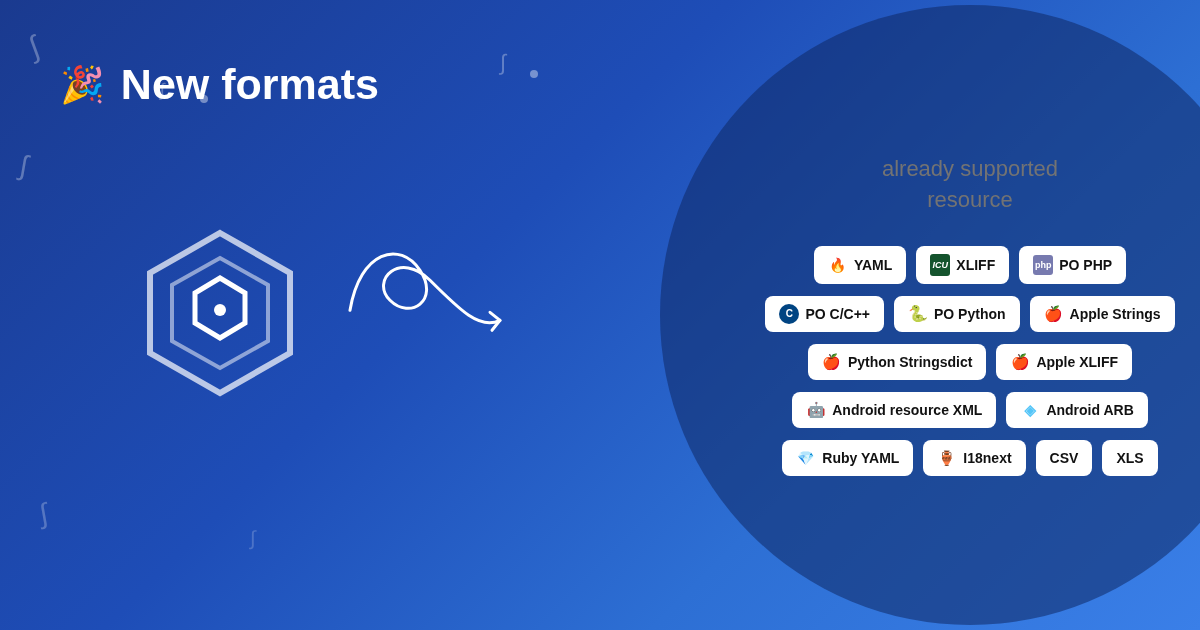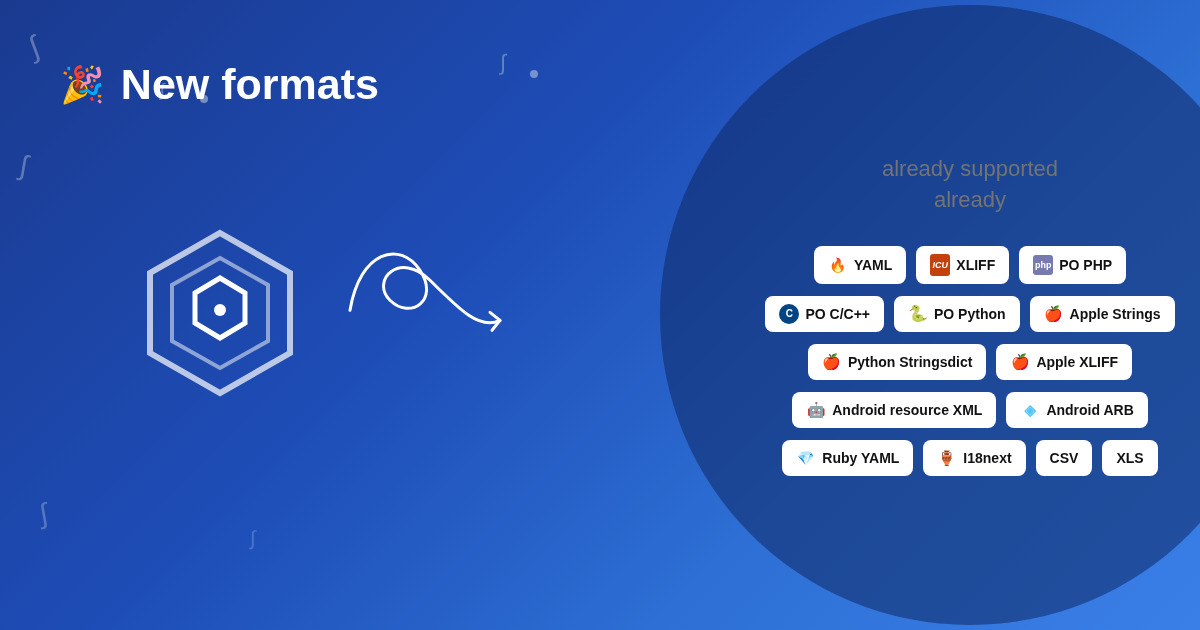--- a/index.html
+++ b/index.html
@@ -111,21 +111,21 @@
 
     .badge-icon {
       width: 20px;
       height: 20px;
       display: inline-flex;
       align-items: center;
       justify-content: center;
       font-size: 14px;
     }
     .icon-xliff {
-      background: #c2410c;
+      background: #14532d;
       color: white;
       border-radius: 3px;
       font-size: 9px;
       font-weight: 900;
       padding: 11px 3px;
       font-style: italic;
     }
     .icon-php {
       background: #777aaf;
       color: white;
@@ -248,21 +248,21 @@
   <svg width="200" height="150" viewBox="0 0 200 150" xmlns="http://www.w3.org/2000/svg" fill="none">
     <path d="M 30 80 C 40 20, 80 10, 100 40 C 120 70, 90 90, 70 70 C 50 50, 80 20, 110 50 C 140 80, 160 100, 180 90" stroke="white" stroke-width="3" stroke-linecap="round" fill="none"></path>
 
     <path d="M 170 82 L 180 90 L 172 100" stroke="white" stroke-width="3" stroke-linecap="round" stroke-linejoin="round" fill="none"></path>
   </svg>
 </div>
 
 <div class="circle-container">
   <div class="circle-title">
     <span>already supported</span><br>
-    <span>already</span>
+    <span>resource</span>
   </div>
 
   <div class="formats-grid">
 
     <div class="formats-row">
       <div class="format-badge">
         <span class="badge-icon">🔥</span>
         <span>YAML</span>
       </div>
       <div class="format-badge">

